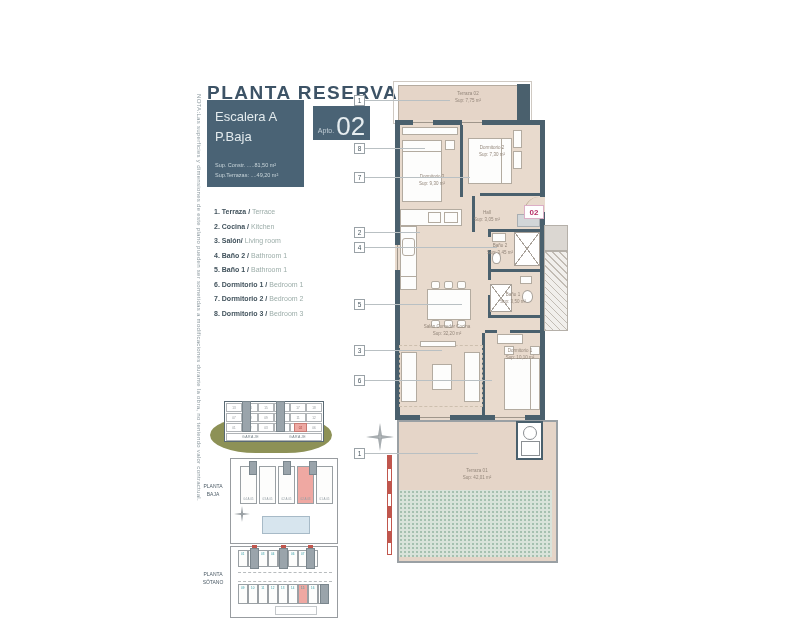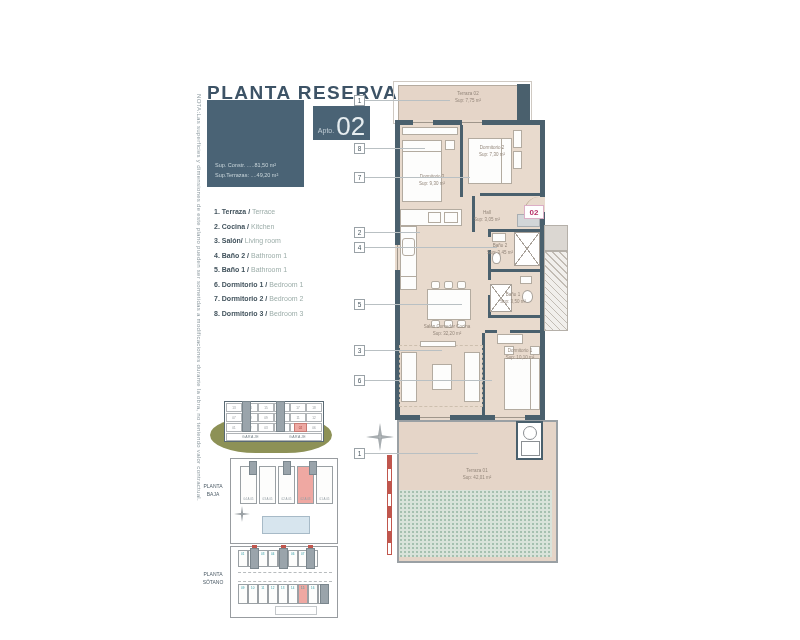--- a/index.html
+++ b/index.html
@@ -61,20 +61,24 @@
   .dash{position:absolute;border:1px dashed #cdbfae;box-sizing:border-box;}
 </style>
 </head>
 <body>
 
 <div class="note">NOTA:Las superficies y dimensiones de este plano pueden ser sometidas a modificaciones durante la obra, no teniendo valor contractual.</div>
 
 <div class="title">PLANTA RESERVA</div>
 
 <div class="box" style="left:207px;top:100px;width:97px;height:87px;padding:7px 8px;">
+  <div style="font-size:13px;line-height:1.55;">
+    <div>Escalera A</div>
+    <div>P.Baja</div>
+  </div>
   <div style="position:absolute;left:8px;bottom:7px;font-size:5.5px;line-height:1.7;color:#c9d6db;">
     <div>Sup. Constr. .....81,50 m²</div>
     <div>Sup.Terrazas: ....49,20 m²</div>
   </div>
 </div>
 
 <div class="box" style="left:313px;top:106px;width:57px;height:34px;display:flex;align-items:flex-end;justify-content:center;gap:2px;padding-bottom:3px;">
   <span style="font-size:7px;color:#c2ced6;margin-bottom:3px;">Apto.</span>
   <span style="font-size:26px;line-height:.85;color:#e6edf0;">02</span>
 </div>

